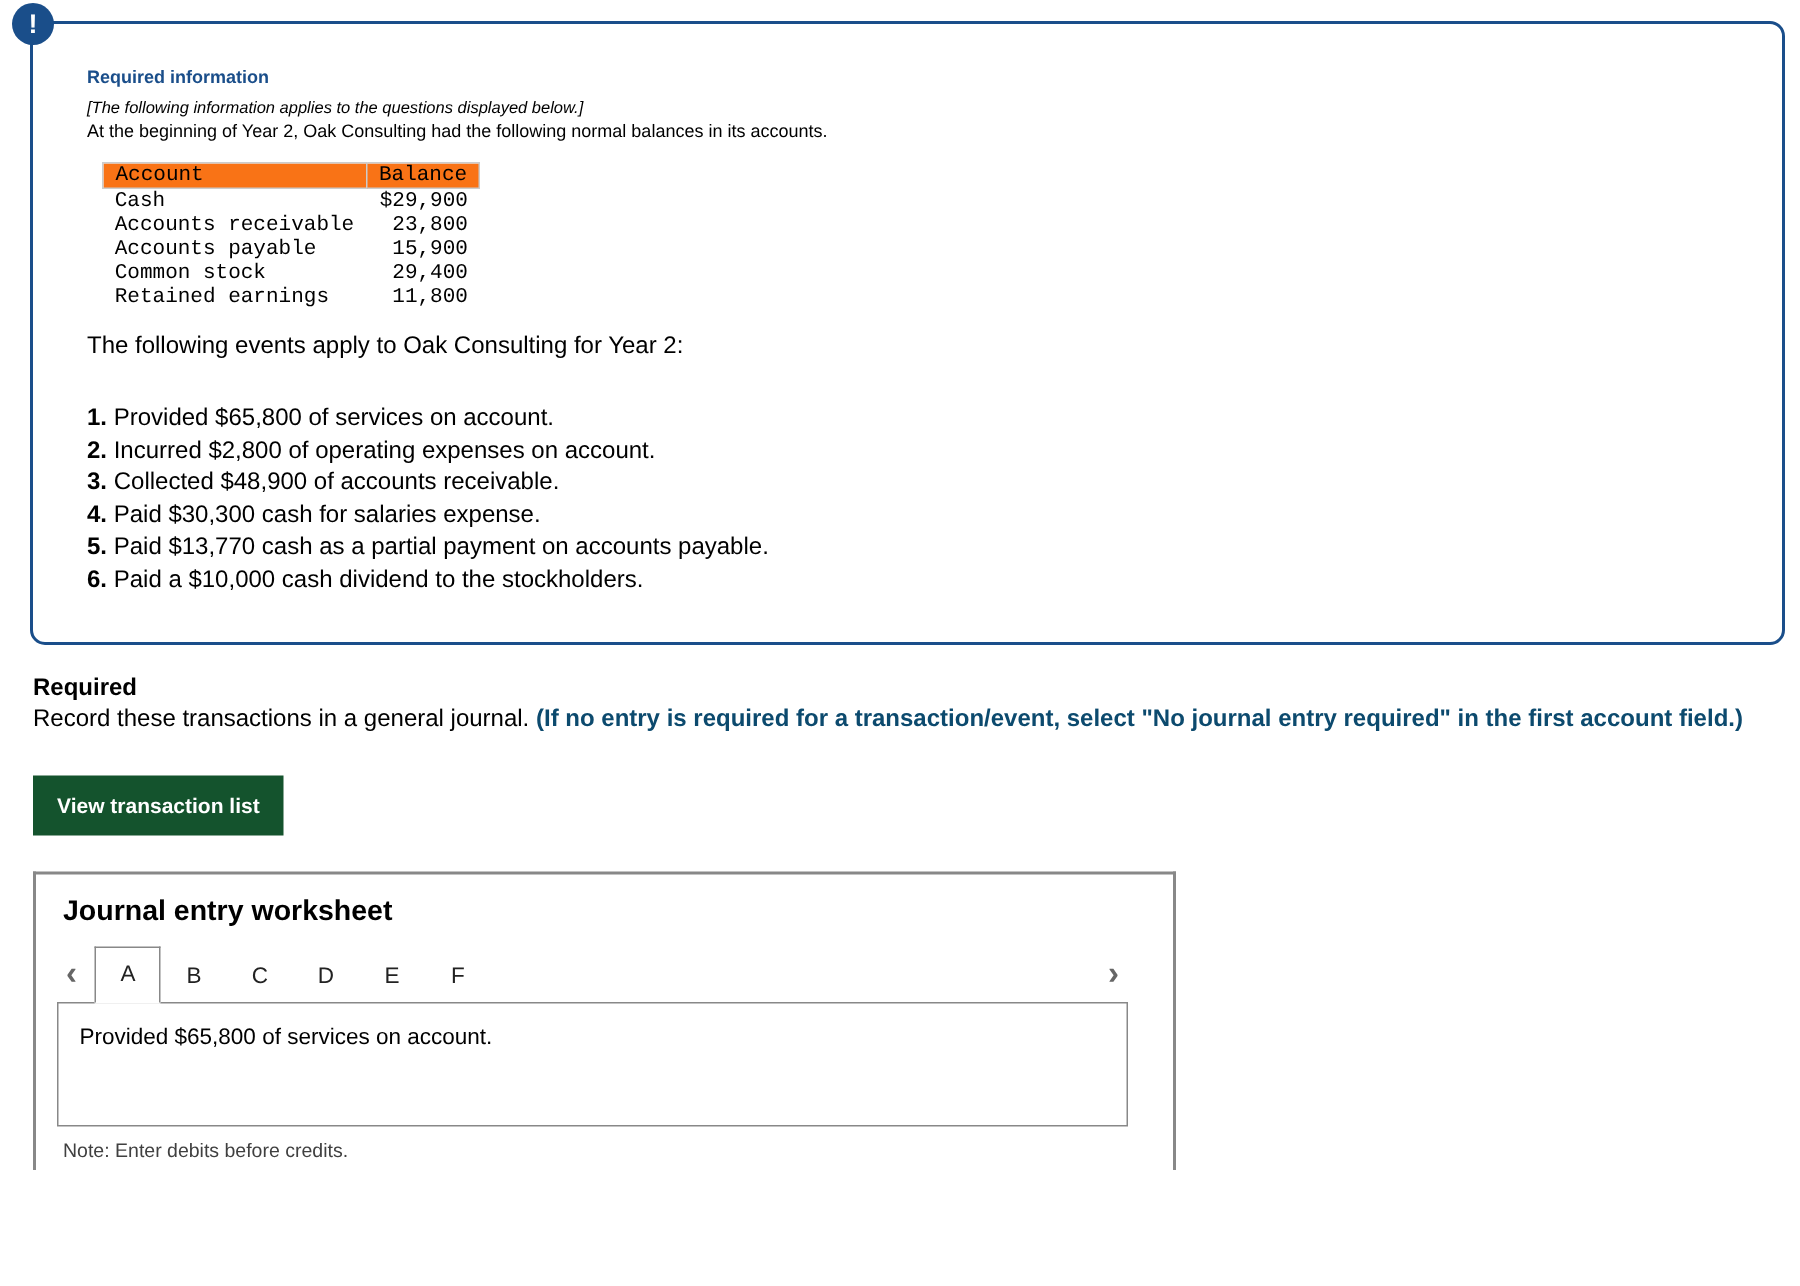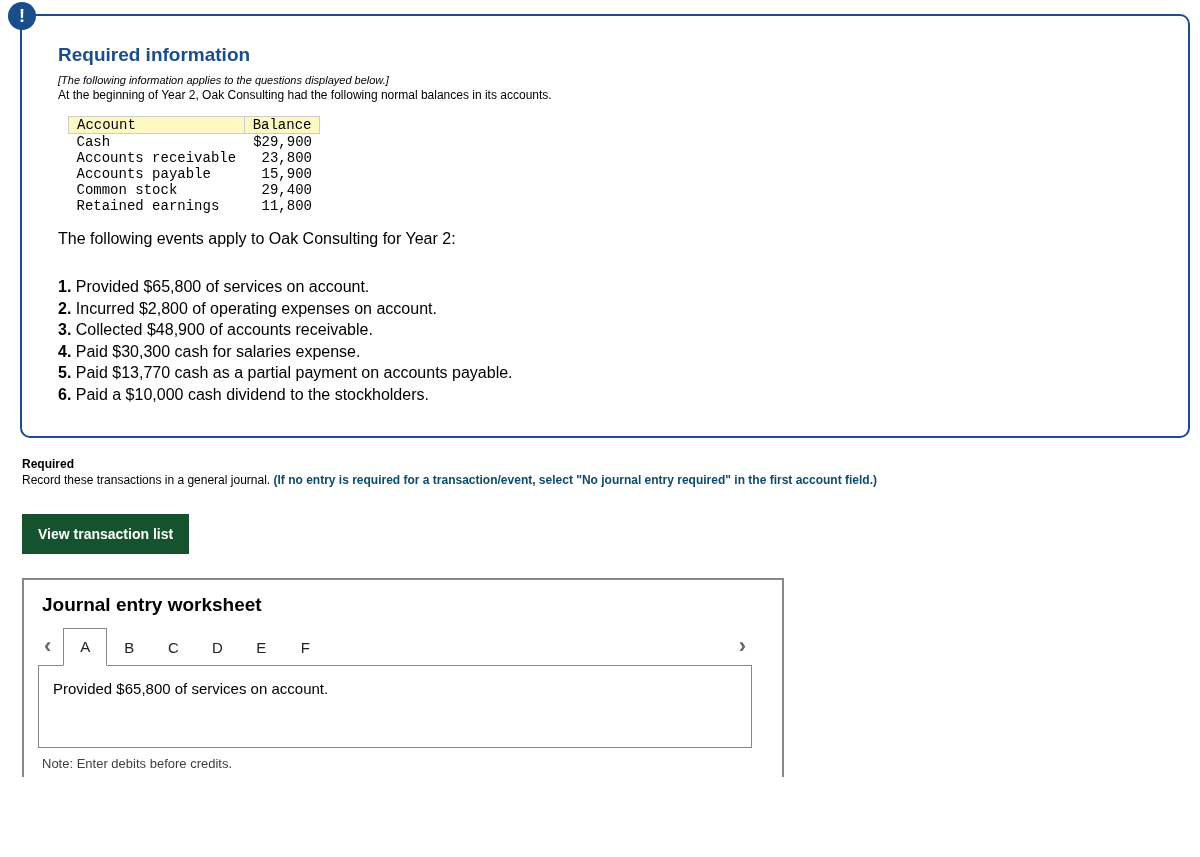--- a/index.html
+++ b/index.html
@@ -34,21 +34,21 @@
     color: #fff;
     font-weight: bold;
     font-size: 18px;
     display: flex;
     align-items: center;
     justify-content: center;
   }
   .req-info-heading {
     color: #1a4e8a;
     font-weight: bold;
-    font-size: 19px;
+    font-size: 12px;
     margin-bottom: 8px;
   }
   .applies {
     font-style: italic;
     margin-bottom: 2px;
     font-size: 11px;
   }
   .narrative {
     font-size: 12px;
     margin-bottom: 14px;
@@ -56,41 +56,41 @@
   table.balances {
     border-collapse: collapse;
     font-family: "Courier New", monospace;
     font-size: 14px;
     margin-left: 10px;
     margin-bottom: 16px;
   }
   table.balances th {
     text-align: left;
     font-weight: normal;
-    background: #fef9c3;
+    background: #f97316;
     border: 1px solid #ccc;
     padding: 0 8px;
   }
   table.balances th.right { text-align: right; }
   table.balances td {
     padding: 0 8px;
   }
   table.balances td.right { text-align: right; }
   .events-intro {
     font-size: 16px;
     margin-bottom: 28px;
   }
   .events-list {
     font-size: 16px;
     line-height: 1.35;
   }
   .events-list .num { font-weight: bold; }
   .required-block {
     margin: 18px 10px 0 22px;
-    font-size: 12px;
+    font-size: 16px;
     line-height: 1.35;
   }
   .required-block .rq { font-weight: bold; }
   .red { color: #0c4a6e; font-weight: bold; text-align: right; }
   .view-btn {
     display: inline-block;
     margin: 26px 0 10px 22px;
     background: #14532d;
     color: #fff;
     font-weight: bold;

